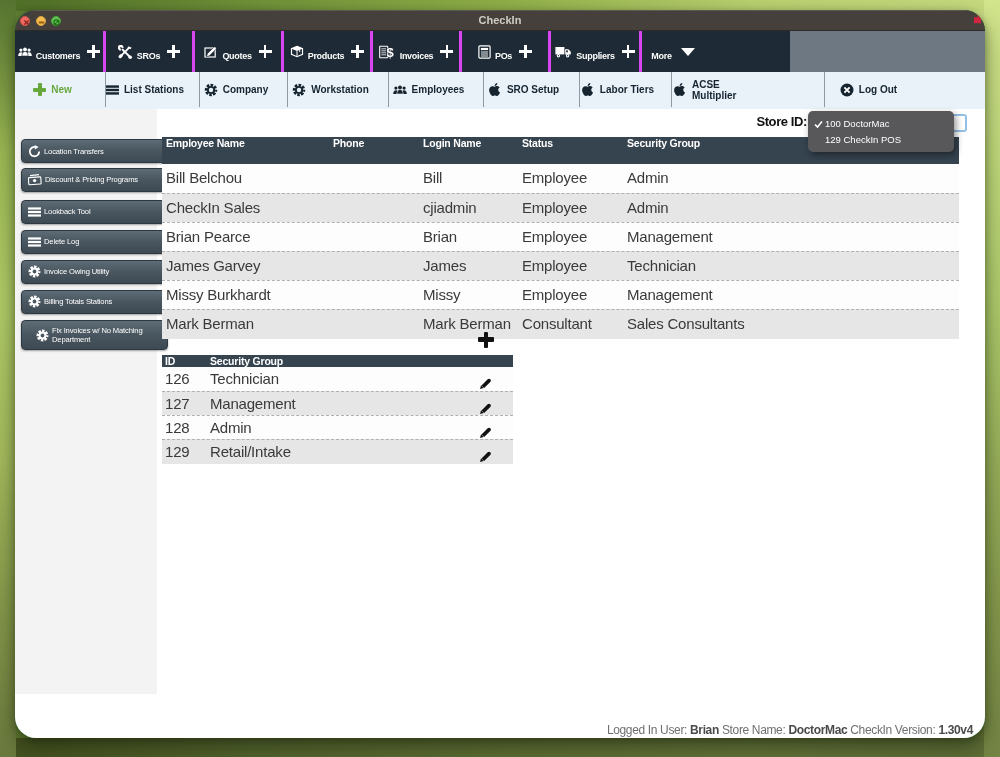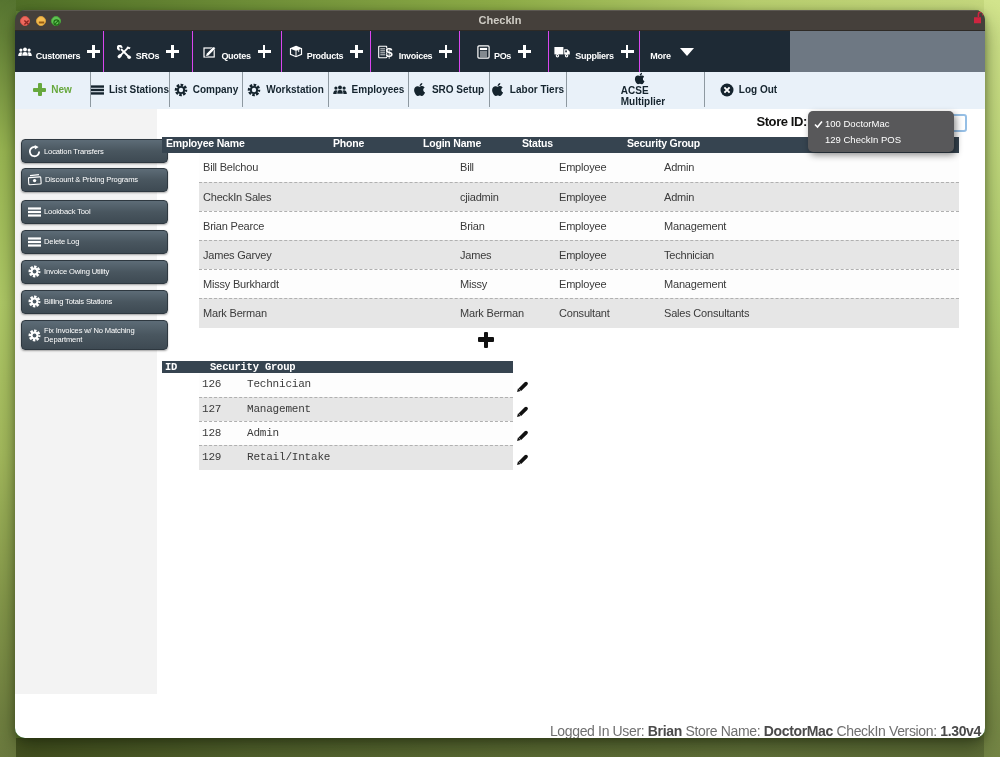--- a/index.html
+++ b/index.html
@@ -11,91 +11,91 @@
     radial-gradient(420px 700px at -14% 42%, #c2d876 0%, rgba(194,216,118,0) 60%),
     radial-gradient(1100px 420px at 45% 118%, #46541f 0%, rgba(70,84,31,0) 72%),
     linear-gradient(105deg, #5d7c31 0%, #7e9c42 35%, #9cb656 60%, #78893f 85%, #66763a 100%);
 }
 .bgt { position:absolute; left:0; top:0; width:100%; height:11px; background:linear-gradient(90deg,#4e6d26,#6f9038 25%,#8fae48 50%,#b9d06f 75%,#c7da7f 100%); }
 .bgl { position:absolute; left:0; top:0; width:16px; height:100%; background:linear-gradient(180deg,#567430 0%,#9cb954 20%,#b2cc68 40%,#a6bc5e 60%,#86994b 80%,#6b7a3e 100%); }
 .bgr { position:absolute; right:0; top:0; width:16px; height:100%; background:linear-gradient(180deg,#d2e48c 0%,#c2da7d 20%,#aecb6c 40%,#9ab15c 60%,#86994d 80%,#748545 100%); }
 .bgb { position:absolute; left:0; top:738px; width:100%; height:19px; background:linear-gradient(90deg,#44511f,#55652f 25%,#5f6f36 50%,#65753c 75%,#5f6e38 100%); }
 .win {
   position:absolute; left:15px; top:10px; width:970px; height:728px;
-  border-radius:10px; overflow:hidden; background:#15803d;
+  border-radius:21px; overflow:hidden; background:#15803d;
   box-shadow: 0 10px 22px rgba(15,25,5,0.45), 0 2px 7px rgba(15,25,5,0.3);
 }
 
 .tbar { position:absolute; left:0; top:0; width:100%; height:21px; background:#45403b; border-bottom:1px solid #2e2a26; }
 .tbar:before { content:""; position:absolute; left:0; top:0; width:100%; height:1px; background:#5c5852; }
 .tl { position:absolute; top:6px; width:10px; height:10px; border-radius:50%; }
 .tl svg { position:absolute; left:1.5px; top:1.5px; }
 .tl.r { left:5.3px;  background:#ee6a5f; border:0.5px solid #d5544a; }
 .tl.y { left:20.6px; background:#f5bd4f; border:0.5px solid #d9a13d; }
 .tl.g { left:35.9px; background:#61c454; border:0.5px solid #4aa73c; }
 .title { position:absolute; left:0; top:0; width:100%; height:21px; line-height:21px; text-align:center; color:#cfccc5; font-size:11px; font-weight:bold; }
 .lock { position:absolute; left:958px; top:1px; }
 
 .menubar { position:absolute; left:0; top:21px; width:100%; height:41px; background:#6e7883; }
 .menustrip { position:absolute; left:0; top:0; height:41px; width:775px; background:#1e2a35; display:flex; }
 .mi { position:relative; height:41px; display:flex; align-items:center; justify-content:center; color:#fff; font-size:9px; letter-spacing:-0.3px; font-weight:bold; }
-.mi + .mi { border-left:1px solid #d946ef; }
+.mi + .mi { border-left:3px solid #d946ef; }
 .mi .lbl { margin:8px 2px 0 4px; }
 .plus { position:relative; width:13px; height:13px; margin-left:5px; }
 .plus:before { content:""; position:absolute; left:0; top:5.2px; width:13px; height:2.6px; background:#fff; }
 .plus:after  { content:""; position:absolute; left:5.2px; top:0; width:2.6px; height:13px; background:#fff; }
 .tri { width:0; height:0; border-left:7px solid transparent; border-right:7px solid transparent; border-top:8px solid #fff; margin-left:7px; }
 
-.toolbar { position:absolute; left:0; top:62px; width:100%; height:51px; background:#e9f1f9; border-bottom:1.5px solid #99a1a8; display:flex; }
+.toolbar { position:absolute; left:0; top:62px; width:100%; height:51px; background:#e9f1f9; border-bottom:1.5px solid #99a1a8; display:flex;gap:15px; }
 .ti { position:relative; height:35px; display:flex; align-items:center; justify-content:center; color:#15242e; font-size:10px; font-weight:bold; white-space:nowrap; }
 .ti + .ti { border-left:1px solid #8e99a1; }
 .ti .lbl { margin-left:5px; } .ti .two { margin-left:5px; line-height:11px; }
 .ti.new { color:#67a83d; }
 .gplus { position:relative; width:13px; height:13px; }
 .gplus:before { content:""; position:absolute; left:0; top:5px; width:13px; height:3.5px; background:#67a83d; border-radius:1px; }
 .gplus:after  { content:""; position:absolute; left:5px; top:0; width:3.5px; height:13px; background:#67a83d; border-radius:1px; }
 
 .content { position:absolute; left:0; top:98.5px; width:100%; height:585.5px; background:#fff; }
 .sidebar { position:absolute; left:0; top:0; width:142px; height:586px; background:#f3f3f3; }
 .sbtn { position:absolute; left:6px; width:147px; height:24px; border-radius:4px;
   background:linear-gradient(#5d6c77 0%, #49565f 50%, #3e4a53 100%);
   border:1px solid #2e3840; box-shadow:0 1px 2px rgba(0,0,0,0.35);
   color:#fff; font-size:7.6px; letter-spacing:-0.15px; display:flex; align-items:center; white-space:nowrap; }
 .sbtn .ic { flex:0 0 auto; margin:0 3.5px 0 5.5px; display:flex; }
-.sbtn .tx { line-height:9px; } .sbtn.wrap { white-space:normal; }
+.sbtn .tx { line-height:9px; } .sbtn.wrap { white-space:normal;padding-left:8px; }
 
 .storeid { position:absolute; left:702px; top:5px; width:90px; text-align:right; font-size:13px; letter-spacing:-0.4px; font-weight:bold; color:#10100f; }
 .sinput { position:absolute; left:797px; top:5px; width:155px; height:18px; background:#fff; border:2px solid #96bfe5; border-radius:3px; }
 
 .table1 { position:absolute; left:147px; top:28.5px; width:797px; }
-.table2 { position:absolute; left:147px; top:252px; width:351px;font-family:Liberation Mono, monospace; }
+.table2 { position:absolute; left:147px; top:246px; width:351px; }
 .thead { position:relative; background:#364450; color:#fff; font-weight:bold; font-size:10.5px; letter-spacing:-0.2px; }
-.table1 .thead { height:16px; line-height:13px;padding-left:48px; }
+.table1 .thead { height:27px; line-height:13px;padding-left:48px; }
 .table2 .thead { height:12px; line-height:12px; }
-.trow { position:relative; font-size:11px; letter-spacing:-0.2px; color:#3a3a3a; border-top:1px dashed #b0b0b0;margin-left:37px; }
+.trow { position:relative; font-size:15px; letter-spacing:-0.2px; color:#3a3a3a; border-top:1px dashed #b0b0b0; }
 .table1 .trow { height:29.1px; line-height:28px; }
 .table2 .trow { height:24.3px; line-height:23px; }
 .trow.g { background:#e6e6e6; }
 .trow.w { background:#fdfdfd; }
 .c { position:absolute; top:0; white-space:nowrap; }
 .c1 { left:4px; } .c2 { left:171px; } .c3 { left:261px; } .c4 { left:360px; } .c5 { left:465px; }
 .d1 { left:3px; } .d2 { left:48px; }
 .pencil { position:absolute; left:317px; top:6px; }
 .bigplus { position:absolute; left:463px; top:223px; width:16px; height:16px; }
 .bigplus:before { content:""; position:absolute; left:0; top:5.7px; width:16px; height:4.6px; background:#111; border-radius:1px; }
 .bigplus:after  { content:""; position:absolute; left:5.7px; top:0; width:4.6px; height:16px; background:#111; border-radius:1px; }
 
 .dd { position:absolute; left:793px; top:2.5px; width:146px; height:41px; background:#58585a; border-radius:5px;
   box-shadow:2px 3px 7px rgba(0,0,0,0.45); color:#fff; font-size:9.5px; z-index:5; }
 .dd .i1 { position:absolute; left:17px; top:7px; }
 .dd .i2 { position:absolute; left:17px; top:23px; }
 .dd svg { position:absolute; left:6px; top:9px; }
 
 .footer { position:absolute; left:0; top:684px; width:100%; height:44px; background:#fff; }
-.footer .tx { position:absolute; right:4px; top:29px; font-size:14px; letter-spacing:-0.35px; color:#6f6f6f;margin-left:32px; }
+.footer .tx { position:absolute; right:12px; top:29px; font-size:12px; letter-spacing:-0.35px; color:#6f6f6f;margin-left:32px; }
 .footer b { color:#4a4a4a; }
 </style>
 </head>
 <body>
 <div class="bgt"></div>
 <div class="bgb"></div>
 <div class="bgl"></div>
 <div class="bgr"></div>
 <div class="win">
   <div class="tbar">
@@ -259,21 +259,21 @@
           <path fill="#15242e" d="M318.7 268.7c-.2-36.7 16.4-64.4 50-84.8-18.8-26.9-47.2-41.7-84.7-44.6-35.5-2.7-74.3 20.7-88.5 20.7-15 0-49.4-19.7-76.4-19.7C63.3 141.2 4 184.8 4 273.5q0 39.3 14.4 81.2c12.8 36.7 59 126.7 107.2 125.2 25.2-.6 43-17.9 75.8-17.9 31.8 0 48.3 17.9 76.4 17.9 48.6-.7 90.4-82.5 102.6-119.3-65.2-30.7-61.7-90-61.7-91.9zm-56.6-164.2c27.3-32.4 24.8-61.9 24-72.5-24.1 1.4-52 16.4-67.9 34.9-17.5 19.8-27.8 44.3-25.6 71.9 26.1 2 49.9-11.4 69.5-34.3z"></path>
         </svg>
         <span class="lbl">SRO Setup</span>
       </div>
     <div class="ti" style="width:77px">
         <svg width="13" height="15" viewBox="0 0 448 512">
           <path fill="#15242e" d="M318.7 268.7c-.2-36.7 16.4-64.4 50-84.8-18.8-26.9-47.2-41.7-84.7-44.6-35.5-2.7-74.3 20.7-88.5 20.7-15 0-49.4-19.7-76.4-19.7C63.3 141.2 4 184.8 4 273.5q0 39.3 14.4 81.2c12.8 36.7 59 126.7 107.2 125.2 25.2-.6 43-17.9 75.8-17.9 31.8 0 48.3 17.9 76.4 17.9 48.6-.7 90.4-82.5 102.6-119.3-65.2-30.7-61.7-90-61.7-91.9zm-56.6-164.2c27.3-32.4 24.8-61.9 24-72.5-24.1 1.4-52 16.4-67.9 34.9-17.5 19.8-27.8 44.3-25.6 71.9 26.1 2 49.9-11.4 69.5-34.3z"></path>
         </svg>
         <span class="lbl">Labor Tiers</span>
       </div>
-    <div class="ti" style="width:138px; justify-content:flex-start; padding-left:10px;flex-direction:column;">
+    <div class="ti" style="width:138px; justify-content:flex-start; padding-left:2px;">
         <svg width="13" height="15" viewBox="0 0 448 512">
           <path fill="#15242e" d="M318.7 268.7c-.2-36.7 16.4-64.4 50-84.8-18.8-26.9-47.2-41.7-84.7-44.6-35.5-2.7-74.3 20.7-88.5 20.7-15 0-49.4-19.7-76.4-19.7C63.3 141.2 4 184.8 4 273.5q0 39.3 14.4 81.2c12.8 36.7 59 126.7 107.2 125.2 25.2-.6 43-17.9 75.8-17.9 31.8 0 48.3 17.9 76.4 17.9 48.6-.7 90.4-82.5 102.6-119.3-65.2-30.7-61.7-90-61.7-91.9zm-56.6-164.2c27.3-32.4 24.8-61.9 24-72.5-24.1 1.4-52 16.4-67.9 34.9-17.5 19.8-27.8 44.3-25.6 71.9 26.1 2 49.9-11.4 69.5-34.3z"></path>
         </svg>
         <span class="two">ACSE<br>Multiplier</span>
       </div>
     <div class="ti" style="width:88px">
         <svg width="14" height="14" viewBox="0 0 14 14">
           <circle cx="7" cy="7" r="6.5" fill="#15242e"></circle>
           <path d="M4.4 4.4L9.6 9.6M9.6 4.4L4.4 9.6" stroke="#fff" stroke-width="1.9"></path>
         </svg>

